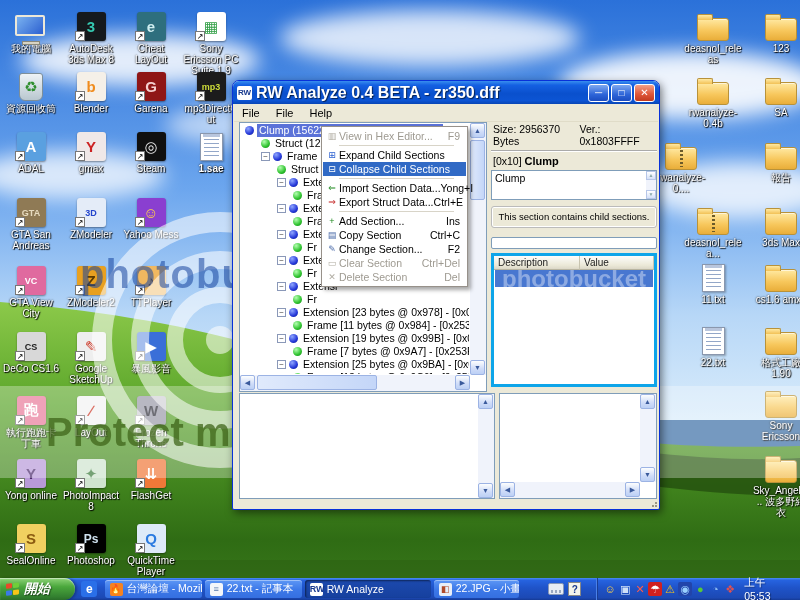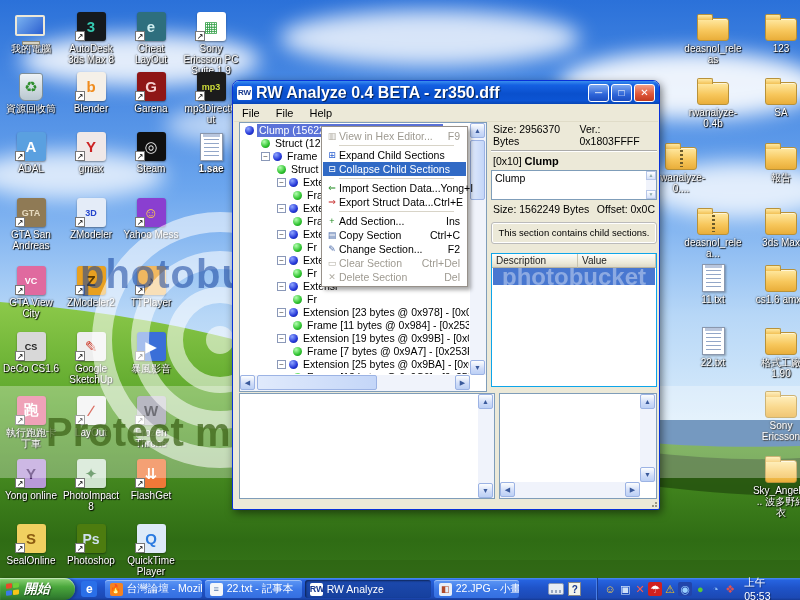--- a/index.html
+++ b/index.html
@@ -110,21 +110,21 @@
   #p-box{position:relative;height:30px;background:#fff;border:1px solid #7f9db9;
     padding:1px 12px 1px 3px;margin:2px 0;}
   #p-box .mini{position:absolute;right:0;top:0;bottom:0;width:10px;background:#f0f3fb;}
   #p-box .mini i{position:absolute;left:0;width:10px;height:9px;border:1px solid #b6c6e8;
     background:linear-gradient(#fff,#d4e0f8);font-style:normal;font-size:5px;line-height:7px;
     text-align:center;color:#8aa;}
   #p-group{height:22px;border:1px solid #bbb;border-radius:3px;box-shadow:inset 0 0 0 1px #fff;
     text-align:center;line-height:20px;font-size:9.5px;margin-top:6px;}
   #p-prog{height:12px;border:1px solid #7f9db9;border-radius:2px;background:#fff;margin-top:9px;}
   #p-table{position:absolute;left:0;right:0;top:131px;bottom:0;background:#fff;
-    border:1px solid #0ea5e9;text-decoration:underline;}
+    border:3px solid #0ea5e9;text-decoration:underline;}
   .th{position:absolute;top:0;height:14px;background:linear-gradient(180deg,#fdfdfb,#ece9d8 70%,#dcd8c8);
     border-right:1px solid #c8c4b0;border-bottom:1px solid #b8b4a0;font-size:10px;
     padding:1px 4px;color:#222;}
 
   
   .bpane{position:absolute;background:#fff;border:1px solid #7f9db9;}
   #bp-left{left:6px;top:312px;width:256px;height:106px;}
   #bp-right{left:266px;top:312px;width:158px;height:106px;}
   #statusbar{position:absolute;left:1px;right:1px;bottom:1px;height:9px;background:#ece9d8;}
   #grip{position:absolute;right:0;bottom:0;width:10px;height:9px;
@@ -411,21 +411,21 @@
       </div>
       <div class="dicon" style="left: 2px; top: 518px;">
         <div class="art">
           <div class="ic-app" style="background: rgb(240, 208, 96); color: rgb(138, 90, 16); font-size: 15px;">S</div>
           <span class="shortcut-arrow">↗</span>
         </div>
         <div class="lbl">SealOnline</div>
       </div>
       <div class="dicon" style="left: 62px; top: 518px;">
         <div class="art">
-          <div class="ic-app" style="background: #4d7c0f; color: rgb(207, 224, 238); font-size: 14px;">Ps</div>
+          <div class="ic-app" style="background: #000000; color: rgb(207, 224, 238); font-size: 12px;">Ps</div>
           <span class="shortcut-arrow">↗</span>
         </div>
         <div class="lbl">Photoshop</div>
       </div>
       <div class="dicon" style="left: 122px; top: 518px;">
         <div class="art">
           <div class="ic-app" style="background: rgb(221, 234, 248); color: rgb(42, 122, 224); font-size: 15px;">Q</div>
           <span class="shortcut-arrow">↗</span>
         </div>
         <div class="lbl">QuickTime Player</div>
@@ -660,24 +660,20 @@
         <span>[0x10]</span>
         <b>Clump</b>
       </div>
       <div id="p-box">
         <span>Clump</span>
         <span class="mini">
           <i style="top:0;">▲</i>
           <i style="bottom:0;">▼</i>
         </span>
       </div>
-      <div class="p-row">
-        <span>Size: 1562249 Bytes</span>
-        <span>Offset: 0x0C</span>
-      </div>
       <div id="p-group">This section contains child sections.</div>
       <div id="p-prog"></div>
       <div id="p-table">
         <span class="th" style="left:0;width:86px;">Description</span>
         <span class="th" style="left:86px;right:0;">Value</span>
         <div class="wm-stripe">photobucket</div>
       </div>
     </div>
 
     <div class="bpane" id="bp-left">

